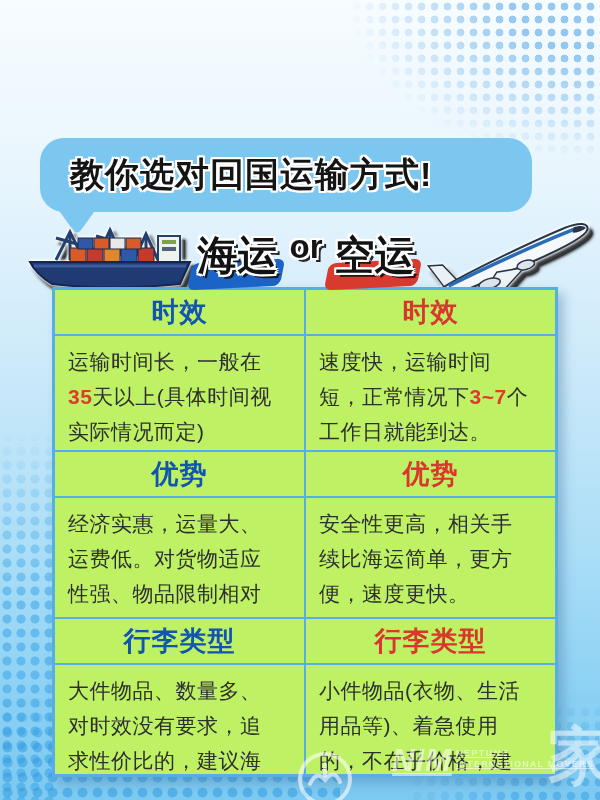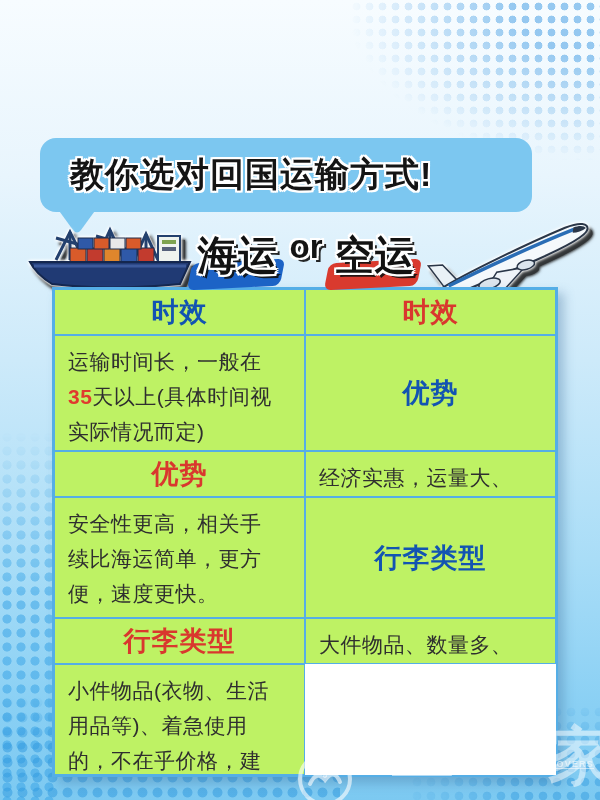--- a/index.html
+++ b/index.html
@@ -52,21 +52,21 @@
       -3px 0 0 #fff, 3px 0 0 #fff, 0 -3px 0 #fff, 0 3px 0 #fff,
       6px 8px 12px rgba(80,140,200,.45);
     white-space: nowrap;
   }
 
   
   .bubble {
     position: absolute; left: 40px; top: 138px;
     width: 492px; height: 74px;
     background: #7cc7f0;
-    border-radius: 16px;
+    border-radius: 24px;
     display: flex; align-items: center;
     padding-left: 30px; box-sizing: border-box;
   }
   .bubble-tail {
     position: absolute; left: 55px; top: 208px; width: 44px; height: 26px;
   }
   .bubble-text {
     font-size: 34px; font-weight: 900; color: #141414; letter-spacing: 1px;
     text-shadow:
       -2px -2px 0 #fff, 2px -2px 0 #fff, -2px 2px 0 #fff, 2px 2px 0 #fff,
@@ -225,20 +225,21 @@
         <ellipse cx="104" cy="58" rx="9" ry="4.5" fill="#dce5ed" stroke="#2a3648" stroke-width="1.5"></ellipse>
       </g>
     </svg>
   </div>
 
   <div class="cmp-table">
 
     <div class="cell cell-head head-sea">时效</div>
     <div class="cell cell-head head-air">时效</div>
     <div class="cell cell-body"><span>运输时间长，一般在</span><span class="hl">35</span><span>天以上(具体时间视实际情况而定)</span></div>
+    <div class="cell cell-body"><span>速度快，运输时间短，正常情况下</span><span class="hl">3~7</span><span>个工作日就能到达。</span></div>
 
     <div class="cell cell-head head-sea">优势</div>
     <div class="cell cell-head head-air">优势</div>
     <div class="cell cell-body"><span>经济实惠，运量大、运费低。对货物适应性强、物品限制相对较小。</span></div>
     <div class="cell cell-body"><span>安全性更高，相关手续比海运简单，更方便，速度更快。</span></div>
 
     <div class="cell cell-head head-sea">行李类型</div>
     <div class="cell cell-head head-air">行李类型</div>
     <div class="cell cell-body"><span>大件物品、数量多、对时效没有要求，追求性价比的，建议海运。</span></div>
     <div class="cell cell-body"><span>小件物品(衣物、生活用品等)、着急使用的，不在乎价格，建议空运。</span></div>

